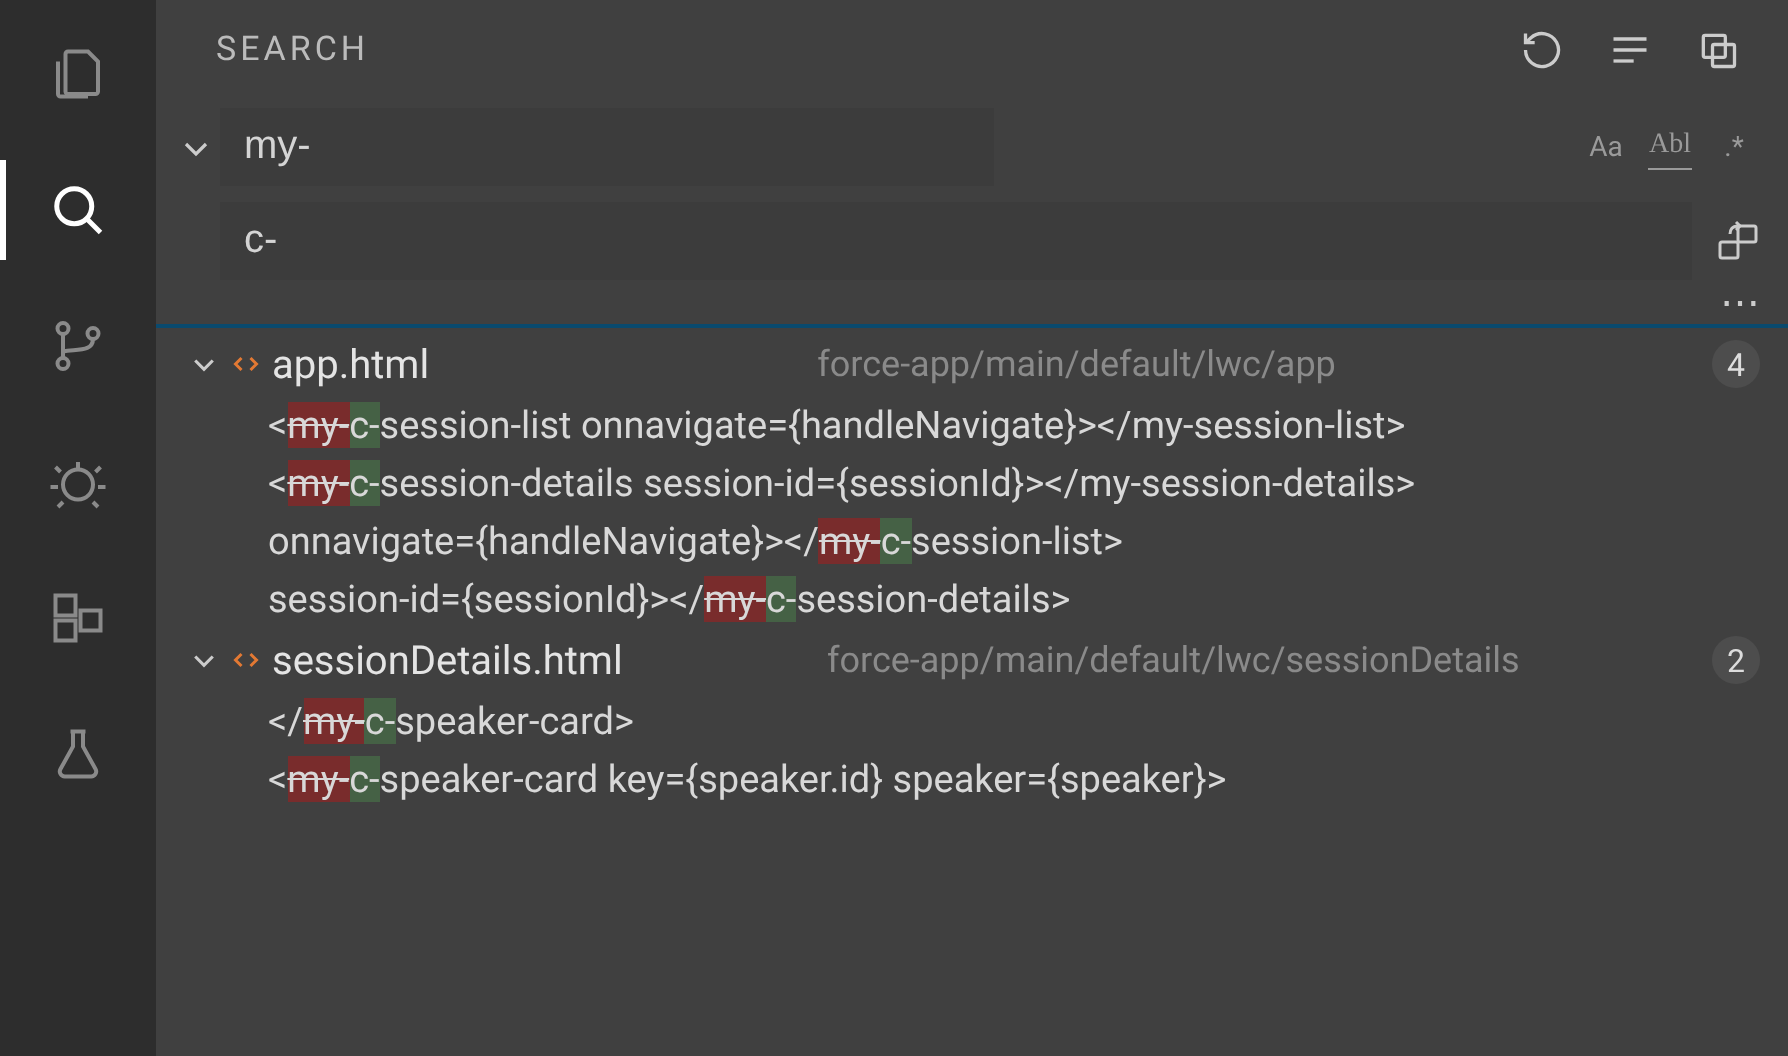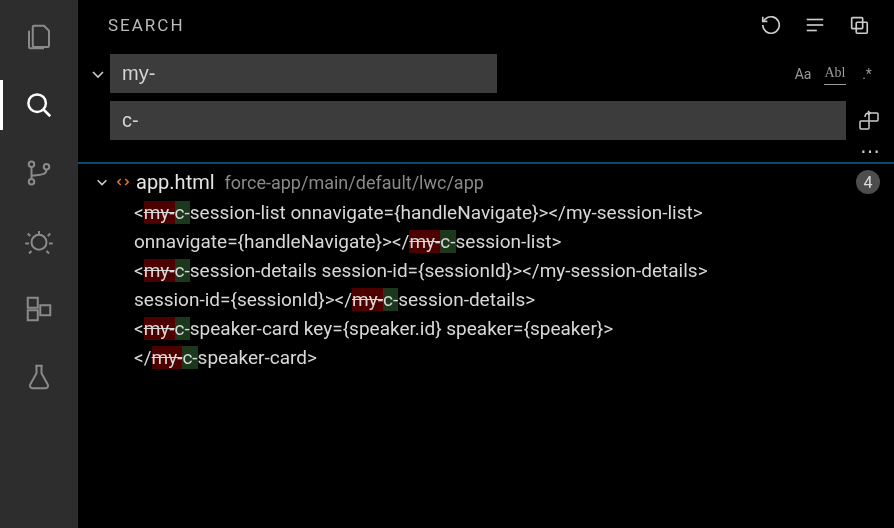--- a/index.html
+++ b/index.html
@@ -40,21 +40,21 @@
     top: -6px;
     bottom: -6px;
     width: 3px;
     background: #ffffff;
   }
   .activity-bar svg { width: 30px; height: 30px; }
 
   
   .sidebar {
     flex: 1;
-    background: #000000;
+    background: #404040;
     display: flex;
     flex-direction: column;
   }
   .sidebar-header {
     display: flex;
     align-items: center;
     padding: 12px 22px 10px 30px;
     color: #bbbbbb;
     font-size: 17px;
     letter-spacing: 2px;
@@ -160,20 +160,21 @@
   .results {
     flex: 1;
     overflow: hidden;
     font-size: 19px;
   }
   .file-row {
     display: flex;
     align-items: center;
     padding: 4px 14px 4px 16px;
     gap: 4px;
+    text-align: center;
   }
   .file-row .chev { color: #cccccc; width: 16px; display:flex; justify-content:center; }
   .file-row .chev svg { width: 14px; height: 14px; }
   .file-row .fi { color: #e37933; display:flex; align-items:center; }
   .file-row .fi svg { width: 18px; height: 18px; }
   .file-row .fname { color: #e4e4e4; font-size: 20px; }
   .file-row .fpath { color: #8a8a8a; font-size: 18px; margin-left: 6px; flex: 1; white-space: nowrap; overflow: hidden; text-overflow: ellipsis; }
   .file-row .badge {
     background: #4d4d4d;
     color: #dcdcdc;
@@ -321,20 +322,36 @@
           <svg viewBox="0 0 24 24" fill="none" stroke="currentColor" stroke-width="2">
             <polyline points="9,8 5,12 9,16"></polyline>
             <polyline points="15,8 19,12 15,16"></polyline>
           </svg>
         </span>
         <span class="fname">app.html</span>
         <span class="fpath">force-app/main/default/lwc/app</span>
         <span class="badge">4</span>
       </div>
       <div class="match-row">&lt;<span class="hl-old">my-</span><span class="hl-new">c-</span>session-list onnavigate={handleNavigate}&gt;&lt;/my-session-list&gt;</div>
+      <div class="match-row">&lt;<span class="hl-old">my-</span><span class="hl-new">c-</span>session-details session-id={sessionId}&gt;&lt;/my-session-details&gt;</div>
       <div class="match-row">onnavigate={handleNavigate}&gt;&lt;/<span class="hl-old">my-</span><span class="hl-new">c-</span>session-list&gt;</div>
-      <div class="match-row">&lt;<span class="hl-old">my-</span><span class="hl-new">c-</span>session-details session-id={sessionId}&gt;&lt;/my-session-details&gt;</div>
       <div class="match-row">session-id={sessionId}&gt;&lt;/<span class="hl-old">my-</span><span class="hl-new">c-</span>session-details&gt;</div>
+      <div class="file-row">
+        <span class="chev">
+          <svg viewBox="0 0 16 16" fill="none" stroke="currentColor" stroke-width="1.8">
+            <polyline points="3,6 8,11 13,6"></polyline>
+          </svg>
+        </span>
+        <span class="fi">
+          <svg viewBox="0 0 24 24" fill="none" stroke="currentColor" stroke-width="2">
+            <polyline points="9,8 5,12 9,16"></polyline>
+            <polyline points="15,8 19,12 15,16"></polyline>
+          </svg>
+        </span>
+        <span class="fname">sessionDetails.html</span>
+        <span class="fpath">force-app/main/default/lwc/sessionDetails</span>
+        <span class="badge">2</span>
+      </div>
+      <div class="match-row">&lt;/<span class="hl-old">my-</span><span class="hl-new">c-</span>speaker-card&gt;</div>
       <div class="match-row">&lt;<span class="hl-old">my-</span><span class="hl-new">c-</span>speaker-card key={speaker.id} speaker={speaker}&gt;</div>
-      <div class="match-row">&lt;/<span class="hl-old">my-</span><span class="hl-new">c-</span>speaker-card&gt;</div>
     </div>
 
 </div>
 
 </body></html>

